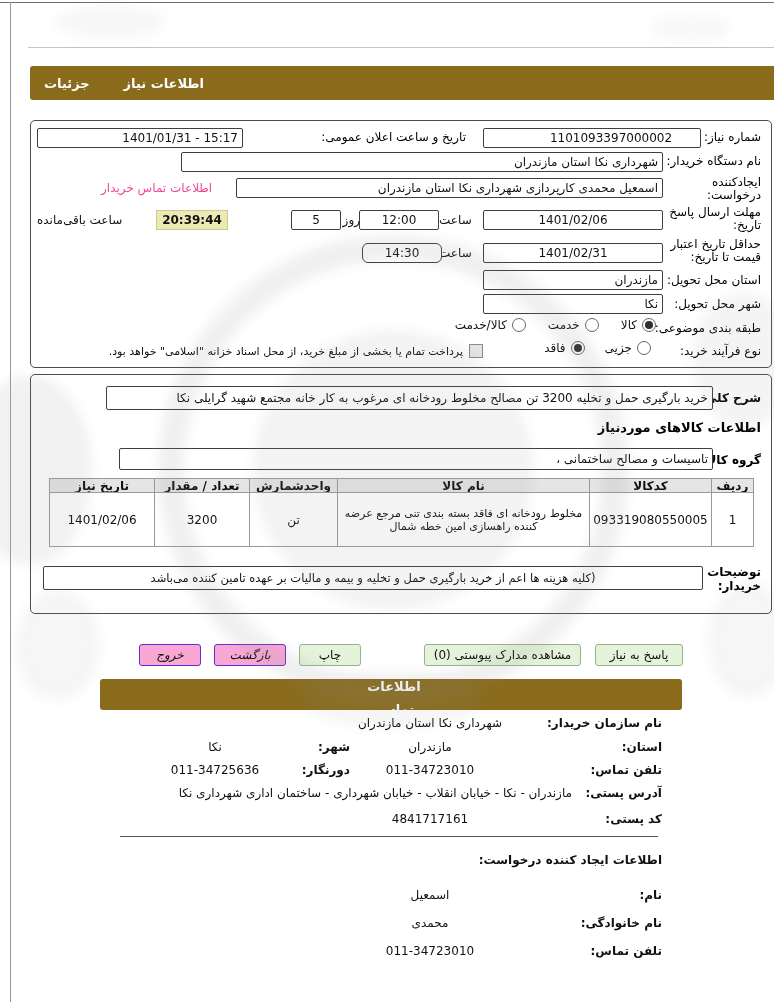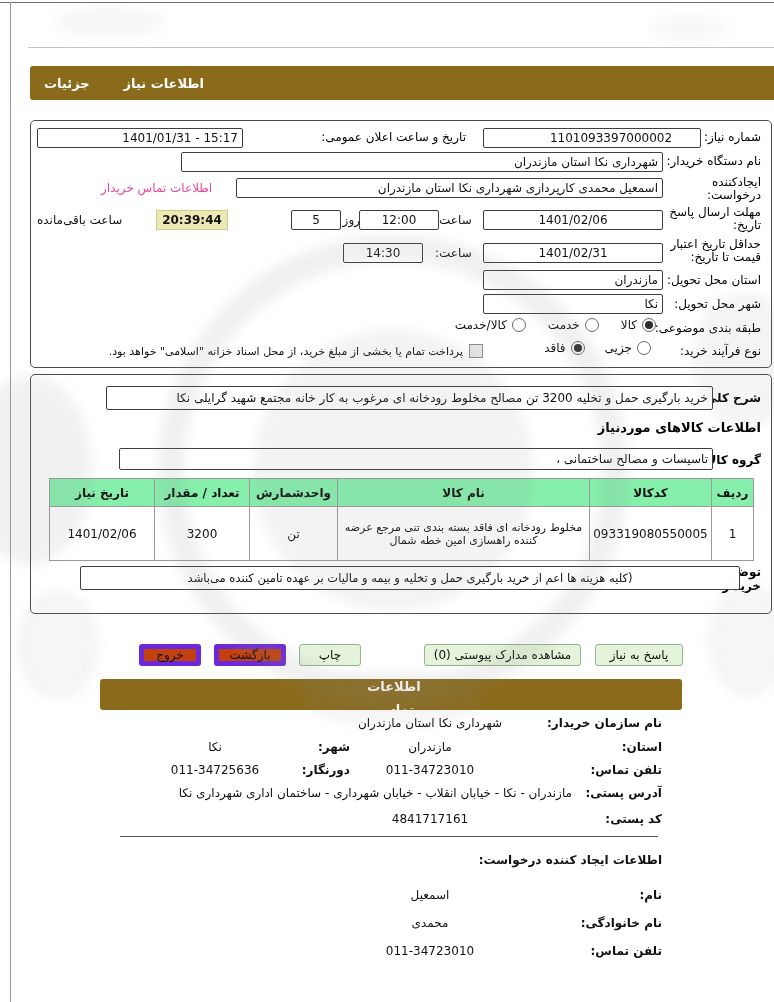--- a/index.html
+++ b/index.html
@@ -33,30 +33,30 @@
   .radopt{display:flex;align-items:center;gap:5px;font-size:12px;cursor:pointer;white-space:nowrap;}
   .radio{display:inline-block;width:12px;height:12px;border:1px solid #666;border-radius:50%;background:#fff;position:relative;flex:none;}
   .radio.sel::after{content:"";position:absolute;inset:2px;background:#2f2f2f;border-radius:50%;}
   .checkbox{position:absolute;width:12px;height:12px;border:1px solid #8a8a8a;background:#e3e3e3;}
   
   .tbl{position:absolute;left:18px;top:103px;width:704px;direction:rtl;
        border-right:1px solid #9a9a9a;border-bottom:1px solid #9a9a9a;}
   .trow{display:flex;}
   .tcell{border-left:1px solid #9a9a9a;border-top:1px solid #9a9a9a;display:flex;align-items:center;
          justify-content:center;text-align:center;box-sizing:border-box;padding:1px 3px;}
-  .th{background:#86efac;font-weight:bold;font-size:12px;height:28px;}
+  .th{background:#e5e5e5;font-weight:bold;font-size:12px;height:14px;}
   .td{background:#fff;font-size:12px;height:54px;}
   .td.small{font-size:11px;line-height:13px;}
   .w1{width:42px;flex:none;}.w2{width:122px;flex:none;}.w3{width:252px;flex:none;}
   .w4{width:88px;flex:none;}.w5{width:95px;flex:none;}.w6{width:105px;flex:none;}
   
   .btn{position:absolute;height:22px;display:flex;align-items:center;justify-content:center;
        font-size:12px;border-radius:3px;cursor:pointer;white-space:nowrap;box-sizing:border-box;}
   .btn.green{background:#e4f3da;border:1px solid #94b48c;}
-  .btn.pink{background:#c2410c;border:5px solid #6d28d9;}
+  .btn.pink{background:#f9a8d4;border:1px solid #6d28d9;font-style:italic;}
   
   .clbl{position:absolute;font-weight:bold;font-size:12px;white-space:nowrap;}
   .cval{position:absolute;font-size:12px;text-align:center;white-space:nowrap;}
   .cval.rt{text-align:right;}
   .sep{position:absolute;border-top:1px solid #555;}
   
   .wm{position:absolute;inset:0;z-index:40;pointer-events:none;opacity:0.24;}
 </style>
 </head>
 <body>
@@ -119,21 +119,21 @@
     <div class="plain" style="left:6px;top:92px;">ساعت باقی‌مانده</div>
 
     <div class="flbl" style="right:10px;top:117px;">
       <div>حداقل تاریخ اعتبار</div>
       <div>قیمت تا تاریخ:</div>
     </div>
     <div class="inp c" style="left:452px;top:122px;width:170px;height:18px;">
       <span class="ltr">1401/02/31</span>
     </div>
     <div class="plain" style="left:404px;top:125px;">ساعت:</div>
-    <div class="inp c" style="left:312px;top:122px;width:70px;height:18px;">
+    <div class="inp c" style="left:331px;top:122px;width:70px;height:18px;border-radius:6px;">
       <span class="ltr">14:30</span>
     </div>
 
     <div class="flbl" style="right:10px;top:153px;">استان محل تحویل:</div>
     <div class="inp" style="left:452px;top:149px;width:170px;height:18px;">
       <span>مازندران</span>
     </div>
 
     <div class="flbl" style="right:10px;top:177px;">شهر محل تحویل:</div>
     <div class="inp" style="left:452px;top:173px;width:170px;height:18px;">
@@ -207,21 +207,21 @@
         <div class="tcell td w6">
             <span class="ltr">1401/02/06</span>
           </div>
       </div>
     </div>
 
     <div class="blbl" style="right:10px;top:190px;">
       <div>توضیحات</div>
       <div>خریدار:</div>
     </div>
-    <div class="inp c" style="left:12px;top:191px;width:650px;height:22px;font-size:11.5px;margin-left:37px;">
+    <div class="inp c" style="left:12px;top:191px;width:650px;height:22px;font-size:11.5px;">
       <span>(کلیه هزینه ها اعم از خرید بارگیری حمل و تخلیه و بیمه و مالیات بر عهده تامین کننده می‌باشد</span>
     </div>
   </div>
 
   <div class="btn green" style="left:595px;top:644px;width:88px;">پاسخ به نیاز</div>
   <div class="btn green" style="left:424px;top:644px;width:157px;">مشاهده مدارک پیوستی (0)</div>
   <div class="btn green" style="left:299px;top:644px;width:62px;">چاپ</div>
   <div class="btn pink" style="left:214px;top:644px;width:72px;">بازگشت</div>
   <div class="btn pink" style="left:139px;top:644px;width:62px;">خروج</div>
 

